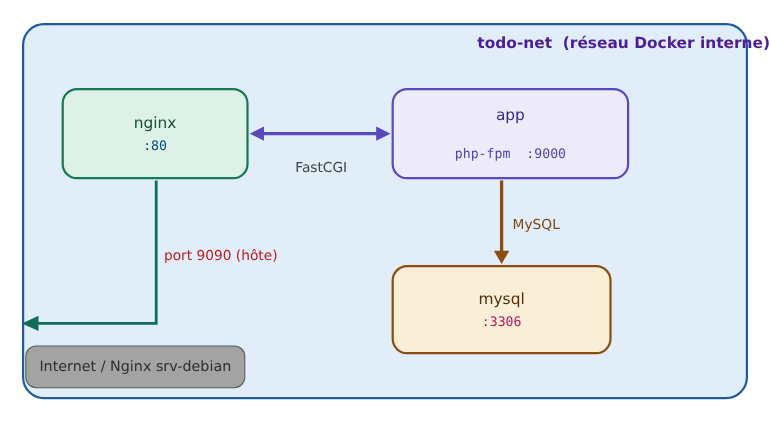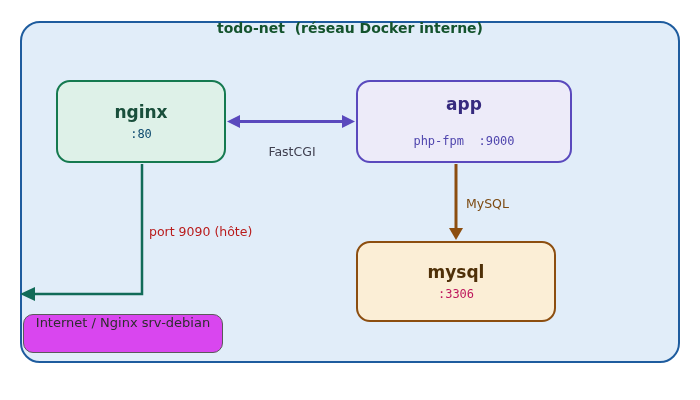--- a/index.html
+++ b/index.html
@@ -6,51 +6,51 @@
   .canvas {
     position:relative; width:700px; height:400px; background:#ffffff;
     font-family:"DejaVu Sans", "Liberation Sans", sans-serif; overflow:hidden;
   }
   .network-box {
     position:absolute; left:20px; top:21px; width:660px; height:342px;
     box-sizing:border-box; background:#e1edf9; border:2px solid #1e5c9e;
     border-radius:20px;
   }
   .network-title {
-    position:absolute; left:0; top:20px; width:100%; text-align:center;
-    color:#14532d; font-weight:bold; font-size:14px; white-space:pre;
+    position:absolute; left:0; top:32px; width:100%; text-align:right;
+    color:#4c1d95; font-weight:bold; font-size:14px; white-space:pre;
   }
   .node {
     position:absolute; box-sizing:border-box; border:2px solid;
     border-radius:14px; display:flex; flex-direction:column;
     align-items:center; justify-content:center; gap:7px;
   }
-  .node-title { font-size:17px; font-weight:bold; line-height:1; }
+  .node-title { font-size:14px; font-weight:normal; line-height:1; }
   .node-sub {
     font-family:"DejaVu Sans Mono", "Liberation Mono", monospace;
     font-size:12px; line-height:1; white-space:pre;
   }
   .node-nginx { left:56px; top:80px; width:170px; height:83px; background:#def1e8; border-color:#157a50; }
   .node-nginx .node-title { color:#194f3b; }
   .node-nginx .node-sub   { color:#0c4a6e; }
   .node-app   { left:356px; top:80px; width:216px; height:83px; background:#edebf9; border-color:#5a49bd; }
   .node-app .node-title { color:#35297e; }
   .node-app .node-sub   { color:#5046ae;margin-top:15px; }
   .node-mysql { left:356px; top:241px; width:200px; height:81px; background:#fbeed6; border-color:#8c4e10; }
   .node-mysql .node-title { color:#4f3008; }
   .node-mysql .node-sub   { color:#be185d; }
   .edge-label { position:absolute; font-size:12.5px; line-height:1.2; }
   .label-fastcgi { left:232px; top:100px; width:120px; text-align:center; color:#3f3f4f;margin-top:44px; }
   .label-mysql   { left:466px; top:196px; color:#7c4a12; }
   .label-port    { left:149px; top:224px; color:#b91c1c; }
   .arrow-layer { position:absolute; left:0; top:0; width:700px; height:400px; pointer-events:none; }
   .external-box {
     position:absolute; left:23px; top:314px; width:200px; height:39px;
-    box-sizing:border-box; background:#d946ef; border:1.5px solid #5a5a5a;
-    border-radius:10px; display:flex; justify-content:center;
+    box-sizing:border-box; background:#a3a3a3; border:1.5px solid #5a5a5a;
+    border-radius:10px; display:flex; align-items:center; justify-content:center;
     color:#2e2e2e; font-size:13px;
   }
 </style>
 </head>
 <body>
 
 <div class="canvas">
 
   <div class="network-box"></div>
 

